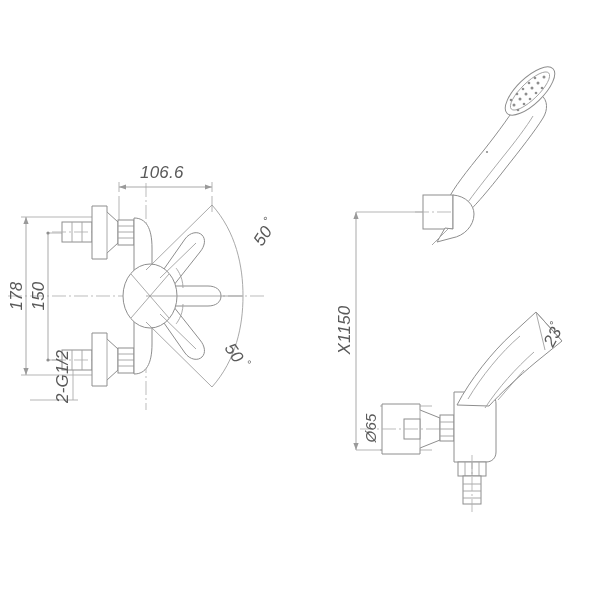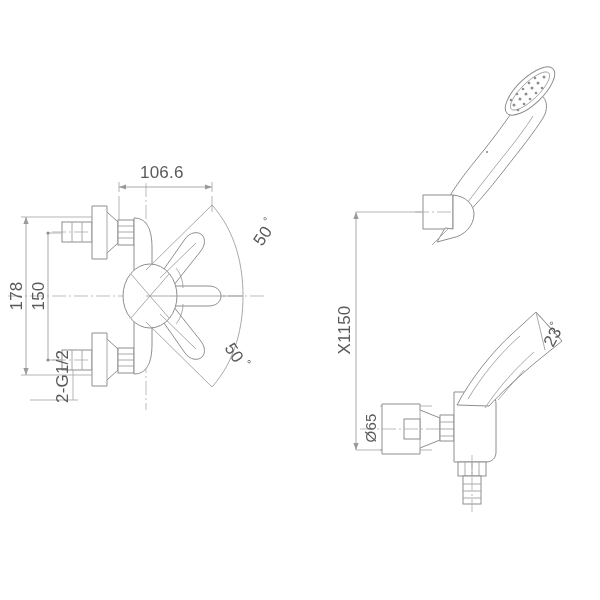--- a/index.html
+++ b/index.html
@@ -10,20 +10,21 @@
   body {
     width: 600px;
     height: 600px;
     font-family: "Liberation Sans", sans-serif;
     overflow: hidden;
   }
   #drawing-root {
     position: relative;
     width: 600px;
     height: 576px;
+    font-style: italic;
   }
   svg.canvas {
     position: absolute;
     left: 0;
     top: 0;
     width: 600px;
     height: 600px;
   }
   .ln       { stroke: #8e8e8e; stroke-width: 1; fill: none; }
   .ln-thin  { stroke: #a0a0a0; stroke-width: 0.9; fill: none; }

